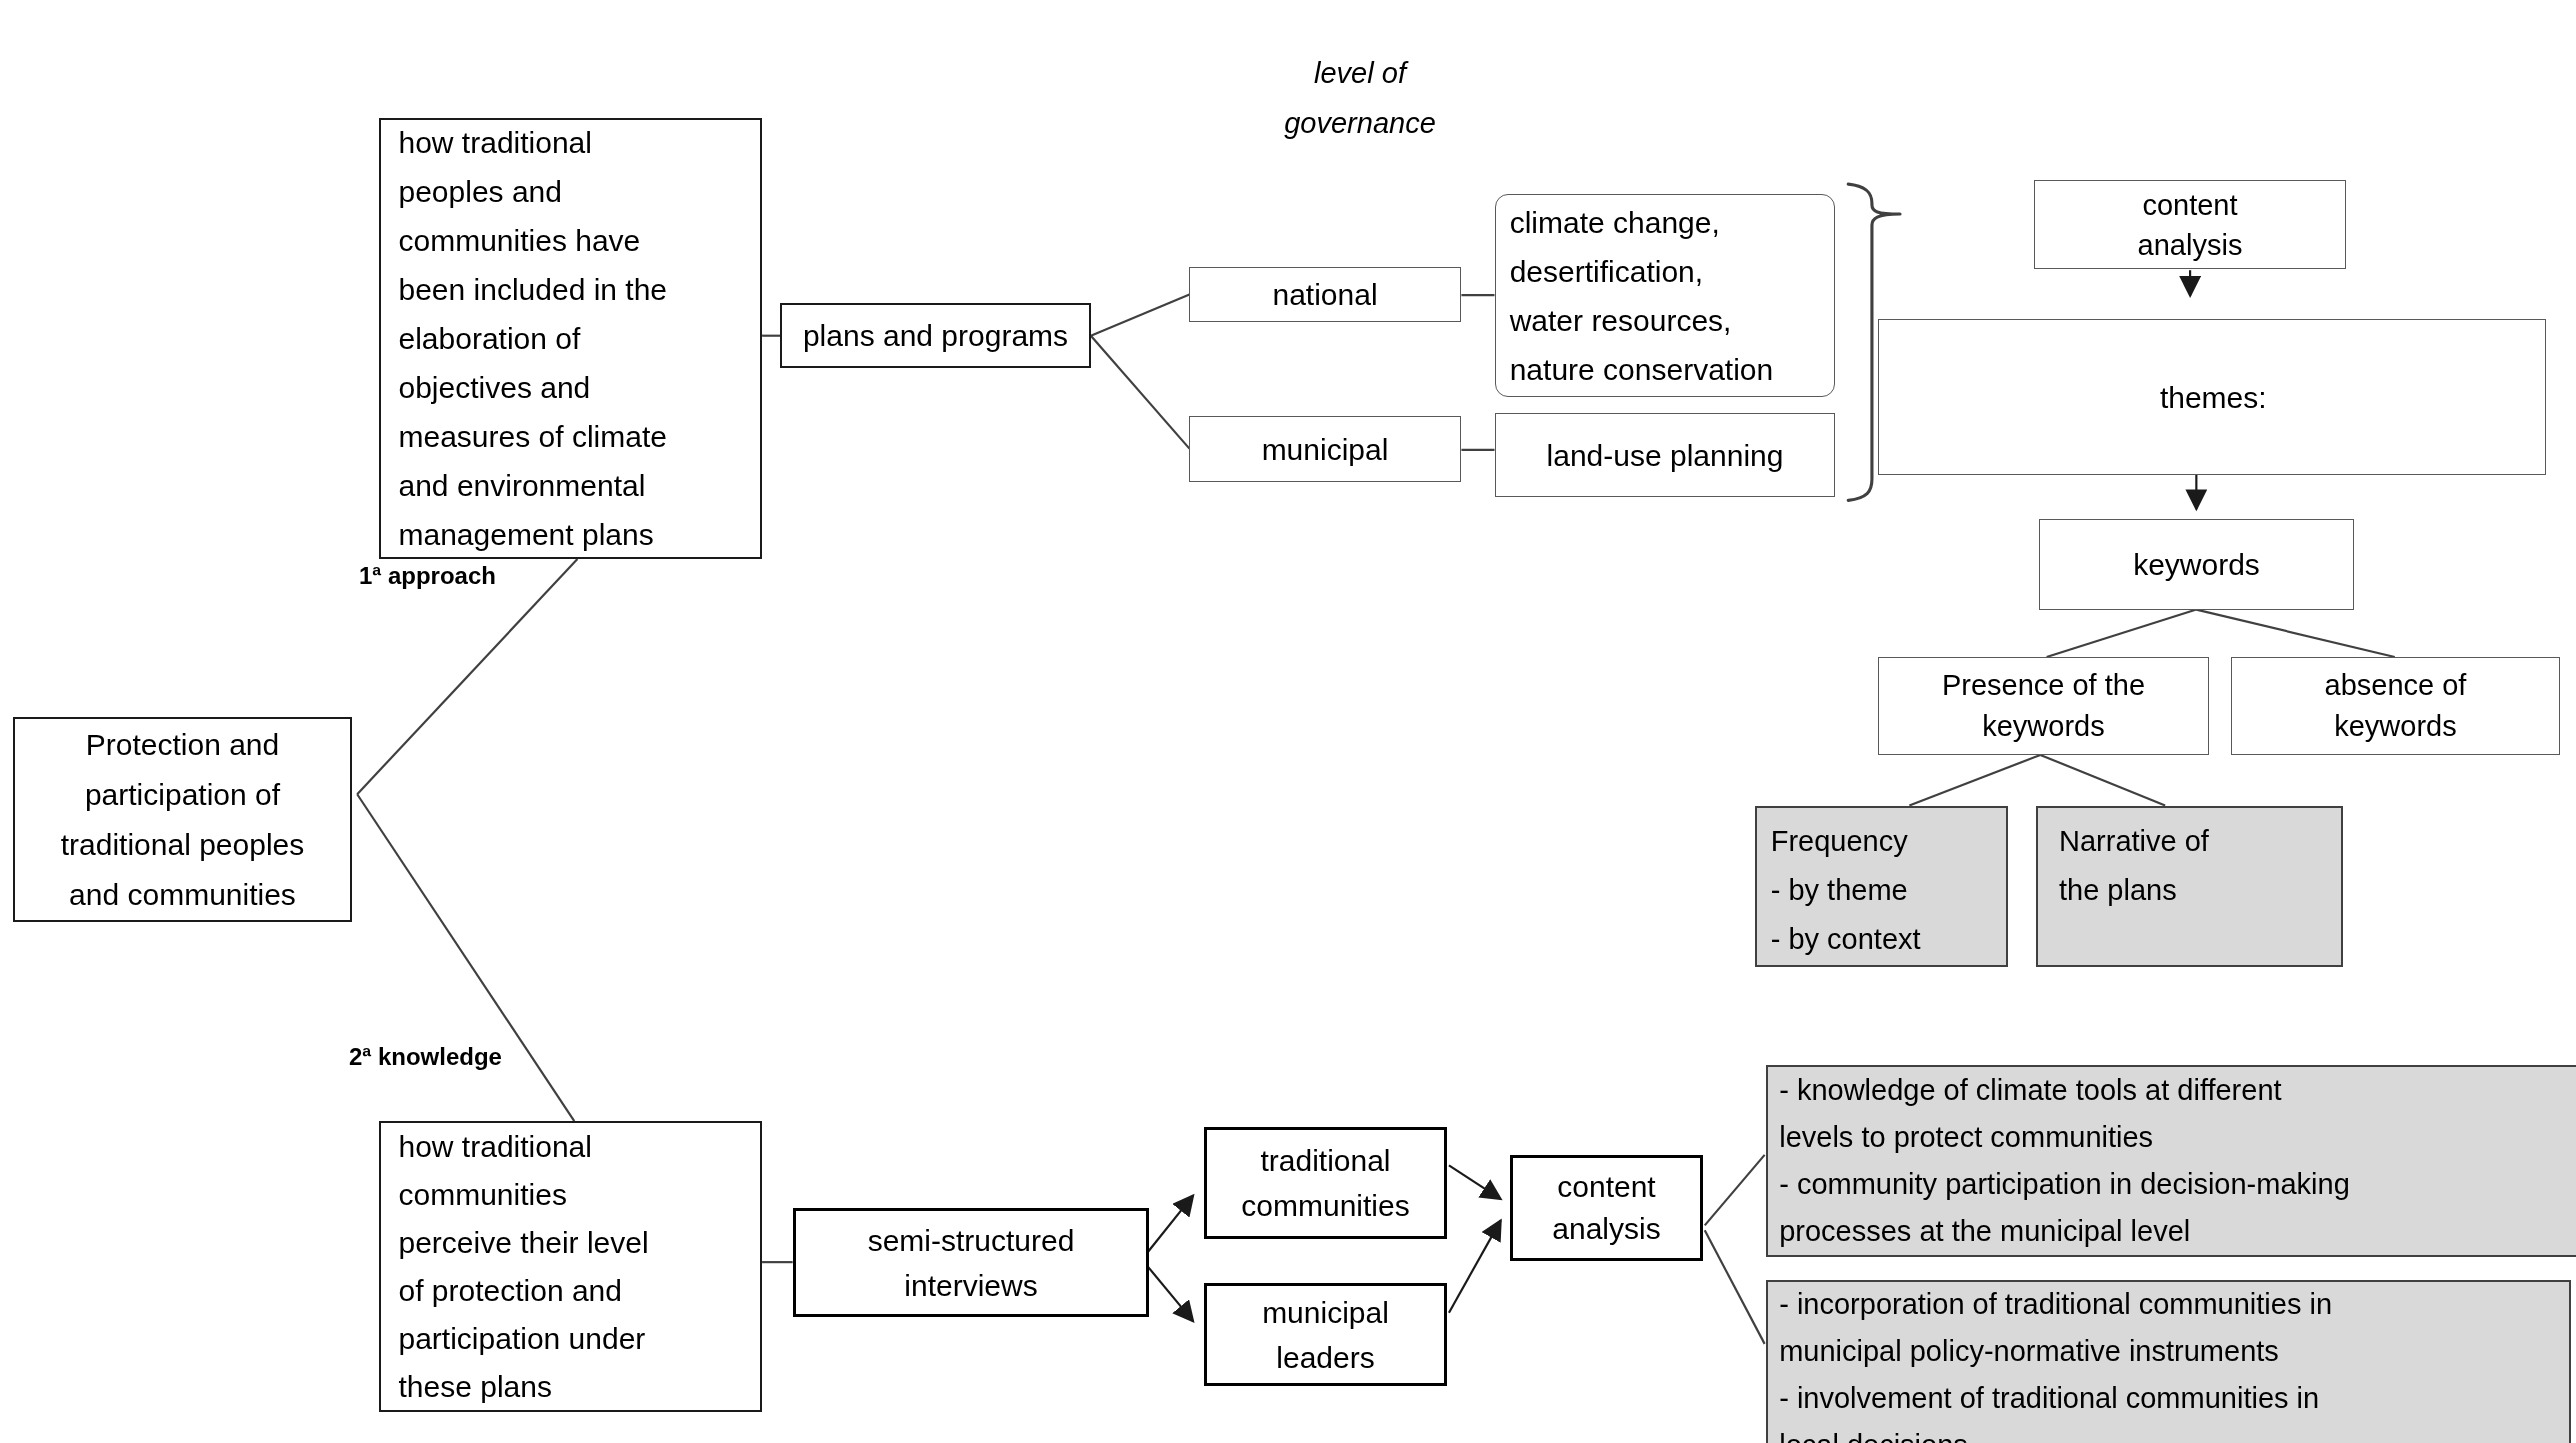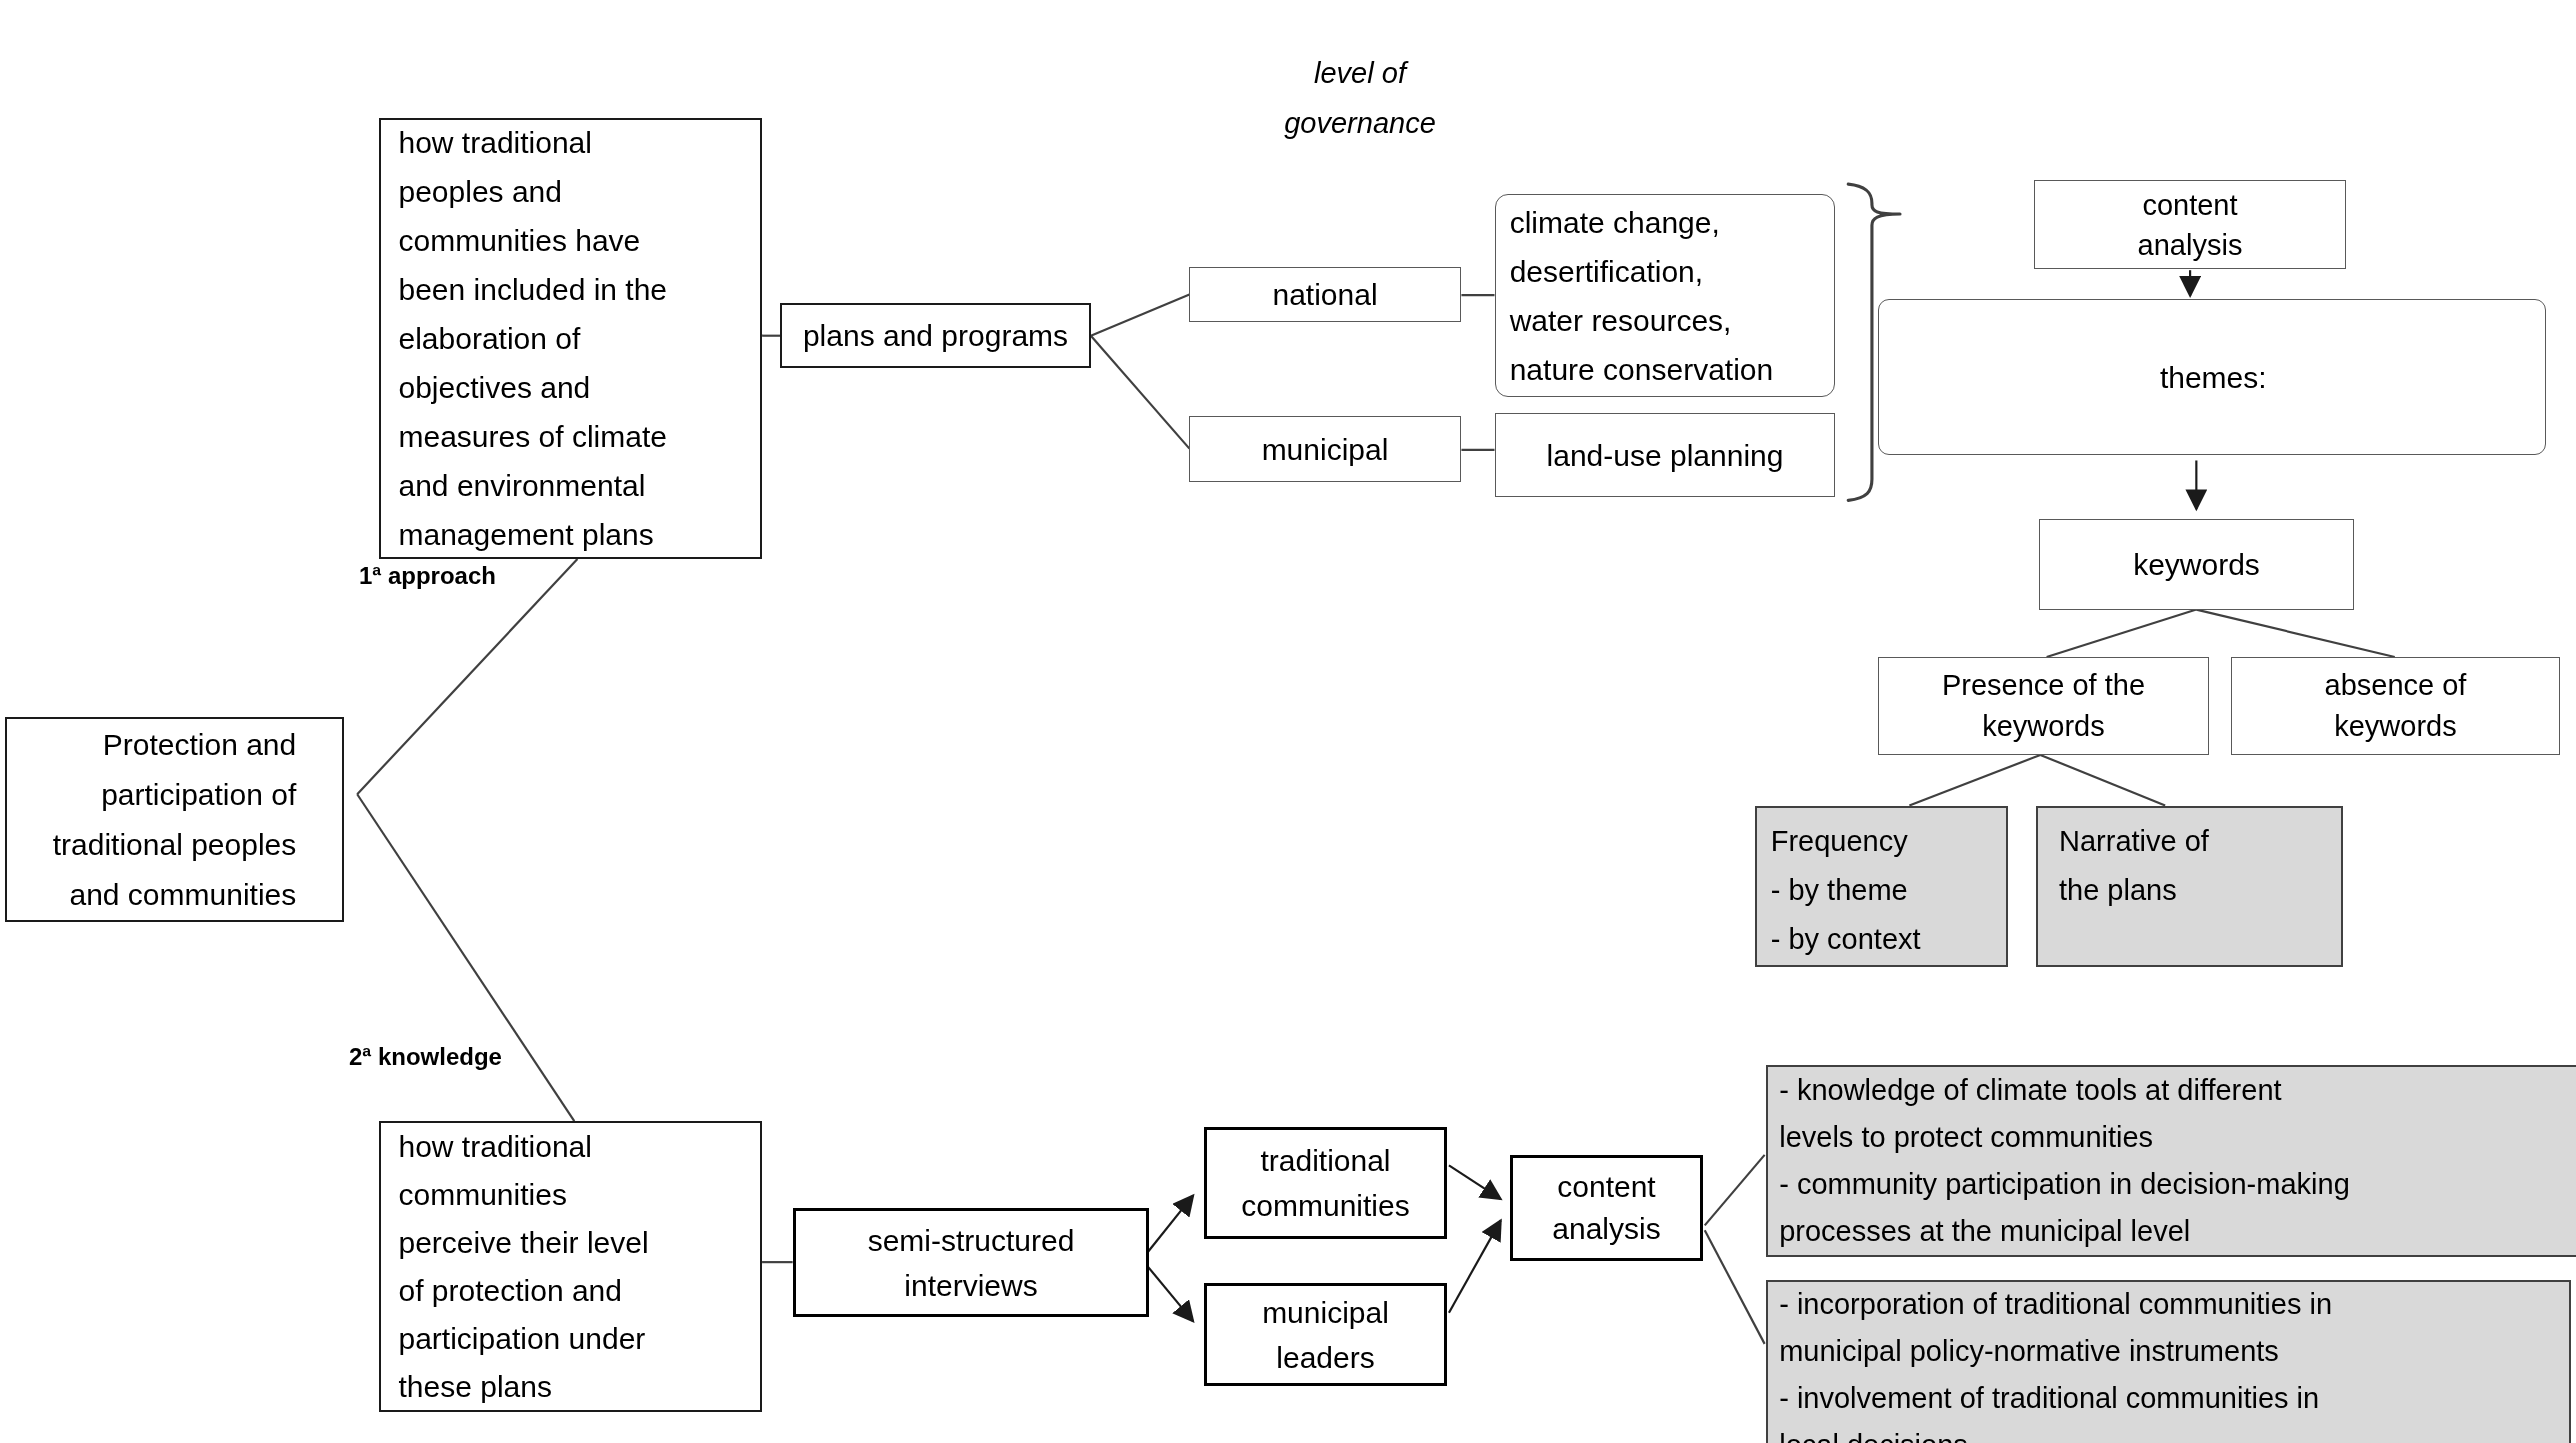--- a/index.html
+++ b/index.html
@@ -23,29 +23,29 @@
   .hdr{
     position:absolute;font-style:italic;font-size:29px;line-height:50px;
     text-align:center;white-space:pre-line;background:transparent;border:none;
   }
   .lbl{
     position:absolute;font-weight:bold;font-size:24px;line-height:27.5px;
     white-space:pre;background:transparent;border:none;
   }
   
   #n-rq1{left:379px;top:83px;width:383px;height:441px;padding:0 6.2px 0 17.5px;line-height:49px;}
-  #n-central{left:5px;top:682px;width:339px;height:205px;line-height:50px;text-align:right;}
+  #n-central{left:13px;top:682px;width:339px;height:205px;line-height:50px;}
   #n-rq2{left:379px;top:1086px;width:383px;height:291px;padding:0 6.2px 0 17.5px;line-height:48px;}
   #n-plans{left:780px;top:268px;width:311px;height:65px;}
   #n-national{left:1189px;top:232px;width:272px;height:55px;}
   #n-municipal{left:1189px;top:381px;width:272px;height:66px;}
   #n-climate{left:1495px;top:159px;width:340px;height:203px;border-radius:13px;padding-left:13.7px;line-height:49px;}
   #n-landuse{left:1495px;top:378px;width:340px;height:84px;}
   #n-ca1{left:2034px;top:145px;width:312px;height:89px;font-size:29px;line-height:40px;}
-  #n-themes{left:1878px;top:264px;width:668px;height:156px;padding:5px 6.2px 5px 8.7px;line-height:45px;border-radius:11px;}
+  #n-themes{left:1878px;top:284px;width:668px;height:156px;padding:5px 6.2px 5px 8.7px;line-height:45px;}
   #n-themes .t-title{width:100%;text-align:center;}
   #n-themes .t-body{text-align:left;}
   #n-keywords{left:2039px;top:484px;width:315px;height:91px;}
   #n-presence{left:1878px;top:622px;width:331px;height:98px;font-size:29px;line-height:41px;}
   #n-absence{left:2231px;top:622px;width:329px;height:98px;font-size:29px;line-height:41px;}
   #n-frequency{left:1755px;top:771px;width:253px;height:161px;font-size:29px;line-height:49px;justify-content:flex-start;padding:8.7px 3.7px 0 13.7px;}
   #n-narrative{left:2036px;top:771px;width:307px;height:161px;font-size:29px;line-height:49px;justify-content:flex-start;padding:8.7px 3.7px 0 21px;}
   #n-semi{left:793px;top:1173px;width:356px;height:109px;line-height:45px;}
   #n-trad{left:1204px;top:1092px;width:243px;height:112px;line-height:45px;}
   #n-mun{left:1204px;top:1248px;width:243px;height:103px;line-height:45px;}

